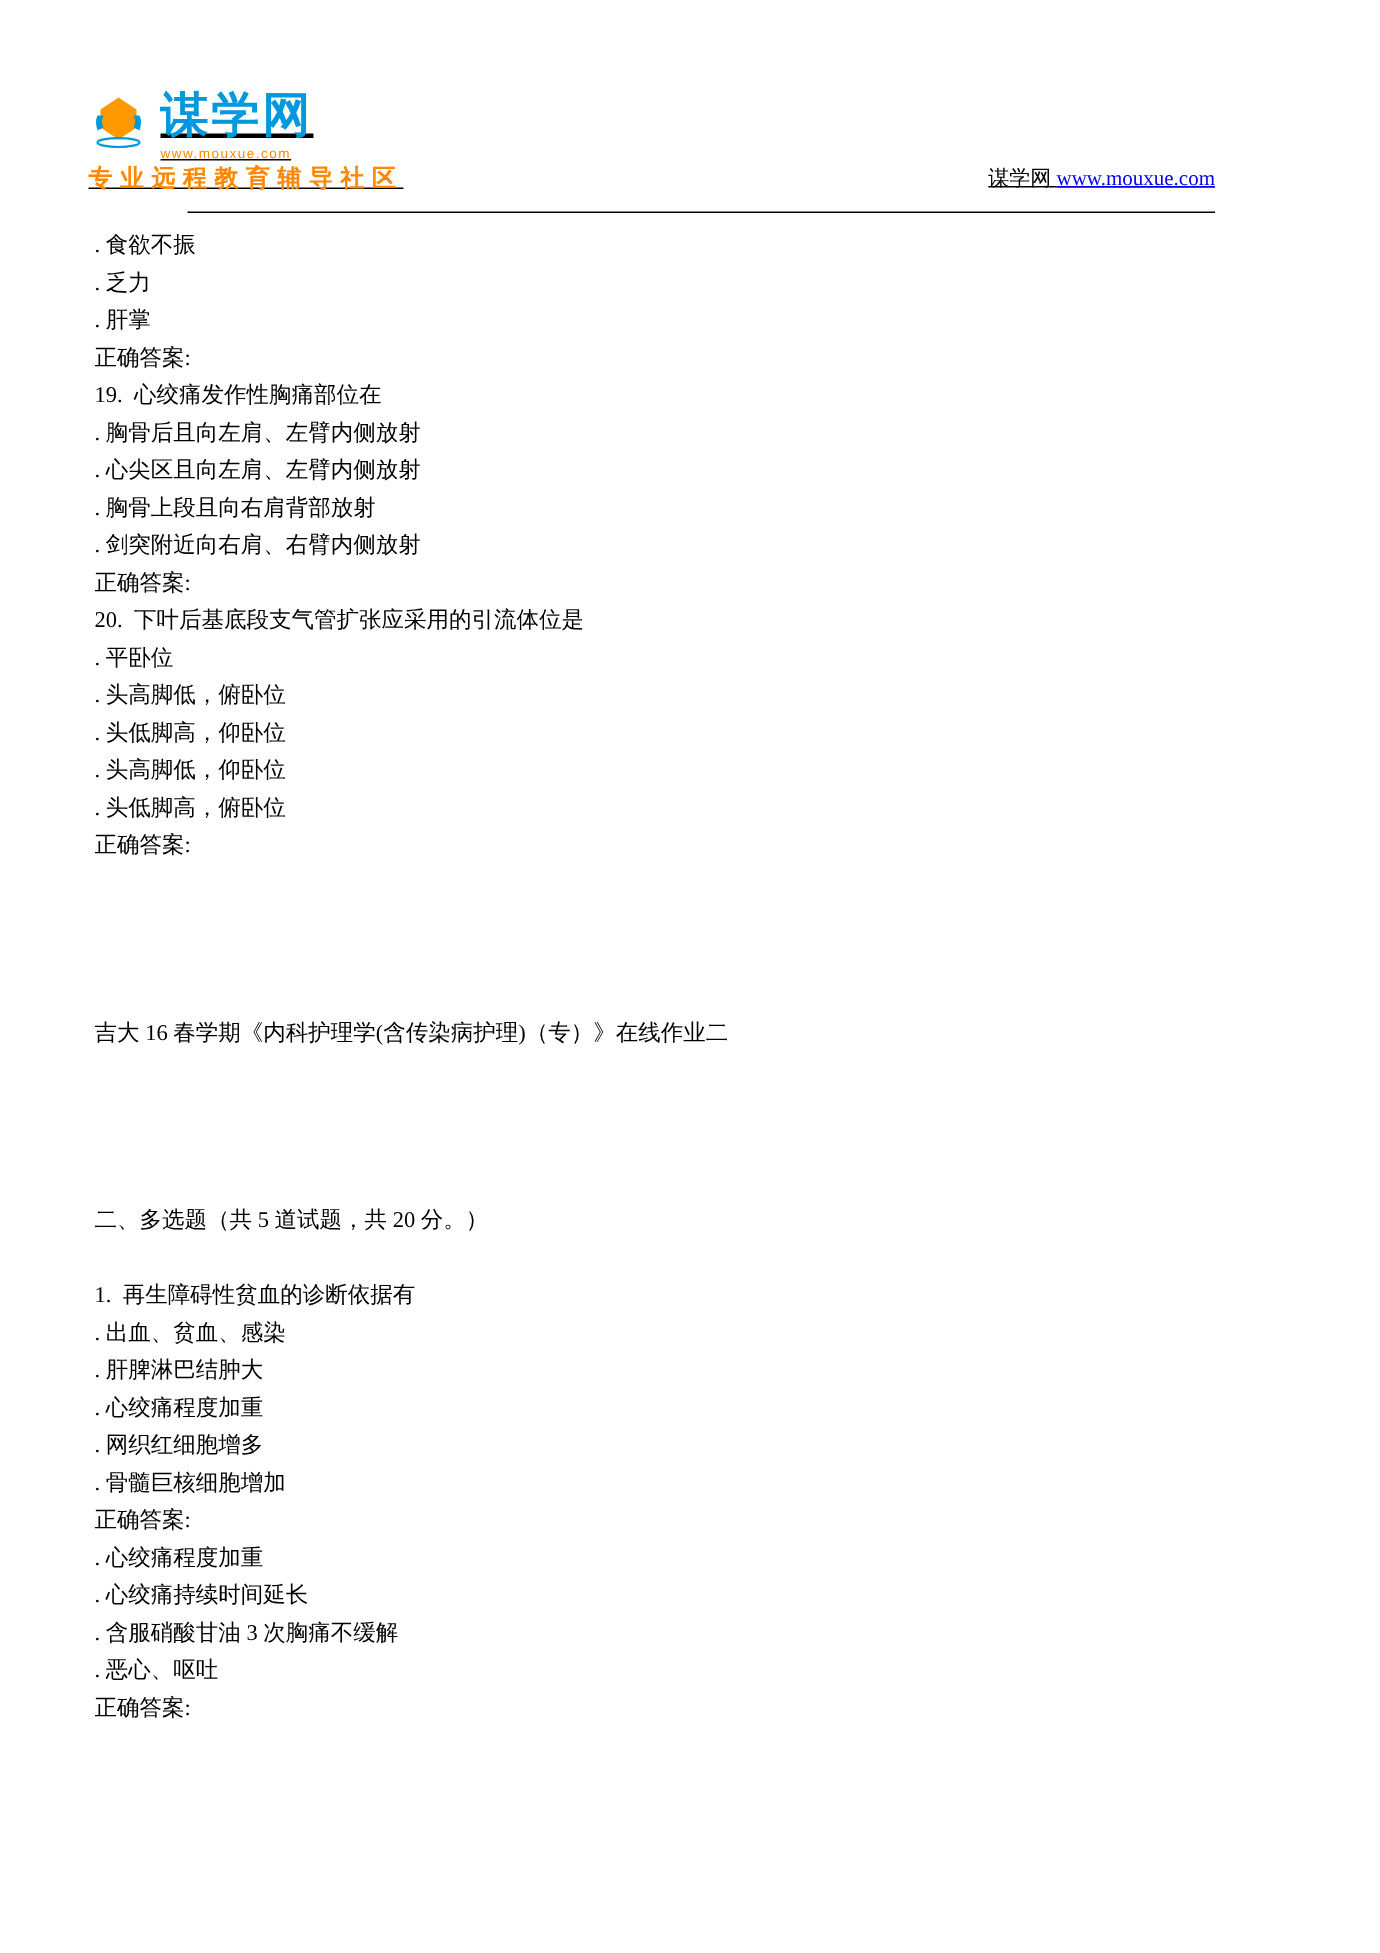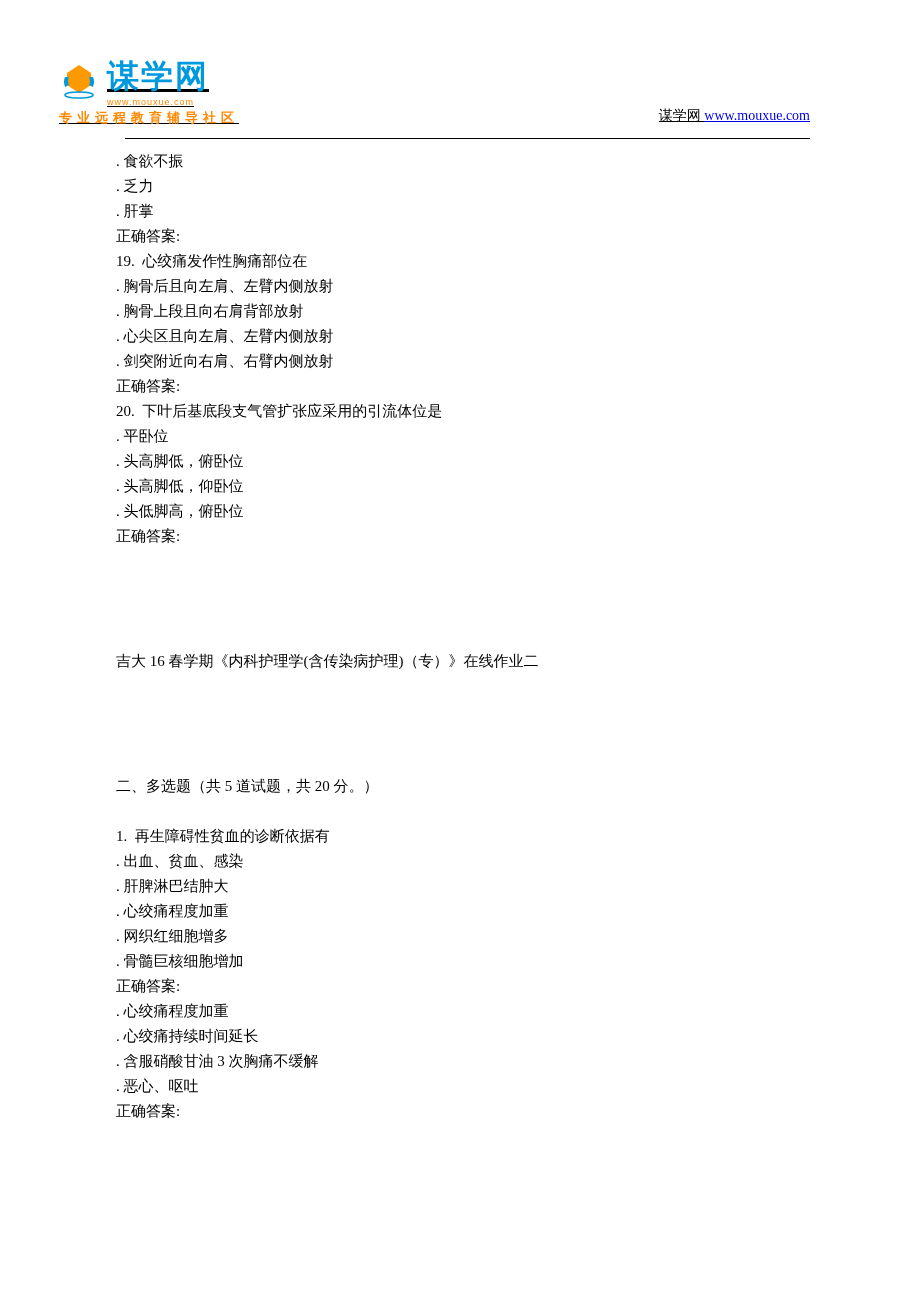--- a/index.html
+++ b/index.html
@@ -46,21 +46,21 @@
       font-family: SimHei, "黑体", sans-serif;
     }
     .logo-sub {
       font-size: 9px;
       color: #ff8800;
       letter-spacing: 1px;
       margin-top: -2px;
       font-family: SimHei, "黑体", sans-serif;
     }
     .logo-tagline {
-      font-size: 13px;
+      font-size: 16px;
       color: #ff8800;
       letter-spacing: 5px;
       font-weight: bold;
       font-family: SimHei, "黑体", sans-serif;
       margin-top: 2px;
     }
     .header-right {
       font-size: 14px;
       color: #000000;
       padding-bottom: 2px;
@@ -68,21 +68,21 @@
     .header-right a {
       color: #0000ee;
       text-decoration: underline;
     }
     .divider {
       margin: 6px 110px 0 125px;
       border: none;
       border-top: 1.5px solid #000000;
     }
     .content {
-      padding: 10px 110px 0 116px;
+      padding: 10px 110px 0 63px;
       line-height: 25px;
     }
     .line {
       white-space: pre-wrap;
     }
     .blank {
       height: 25px;
     }
   </style>
 </head>
@@ -113,27 +113,28 @@
 
 <hr class="divider">
 
 <div class="content" id="content">
     <div class="line">. 食欲不振</div>
     <div class="line">. 乏力</div>
     <div class="line">. 肝掌</div>
     <div class="line">正确答案:</div>
     <div class="line">19.  心绞痛发作性胸痛部位在</div>
     <div class="line">. 胸骨后且向左肩、左臂内侧放射</div>
+    <div class="line">. 心尖区且向左肩、左臂内侧放射</div>
     <div class="line">. 胸骨上段且向右肩背部放射</div>
-    <div class="line">. 心尖区且向左肩、左臂内侧放射</div>
     <div class="line">. 剑突附近向右肩、右臂内侧放射</div>
     <div class="line">正确答案:</div>
     <div class="line">20.  下叶后基底段支气管扩张应采用的引流体位是</div>
     <div class="line">. 平卧位</div>
     <div class="line">. 头高脚低，俯卧位</div>
+    <div class="line">. 头低脚高，仰卧位</div>
     <div class="line">. 头高脚低，仰卧位</div>
     <div class="line">. 头低脚高，俯卧位</div>
     <div class="line">正确答案:</div>
     <div class="blank"></div>
     <div class="blank"></div>
     <div class="blank"></div>
     <div class="blank"></div>
     <div class="line">吉大 16 春学期《内科护理学(含传染病护理)（专）》在线作业二</div>
     <div class="blank"></div>
     <div class="blank"></div>

